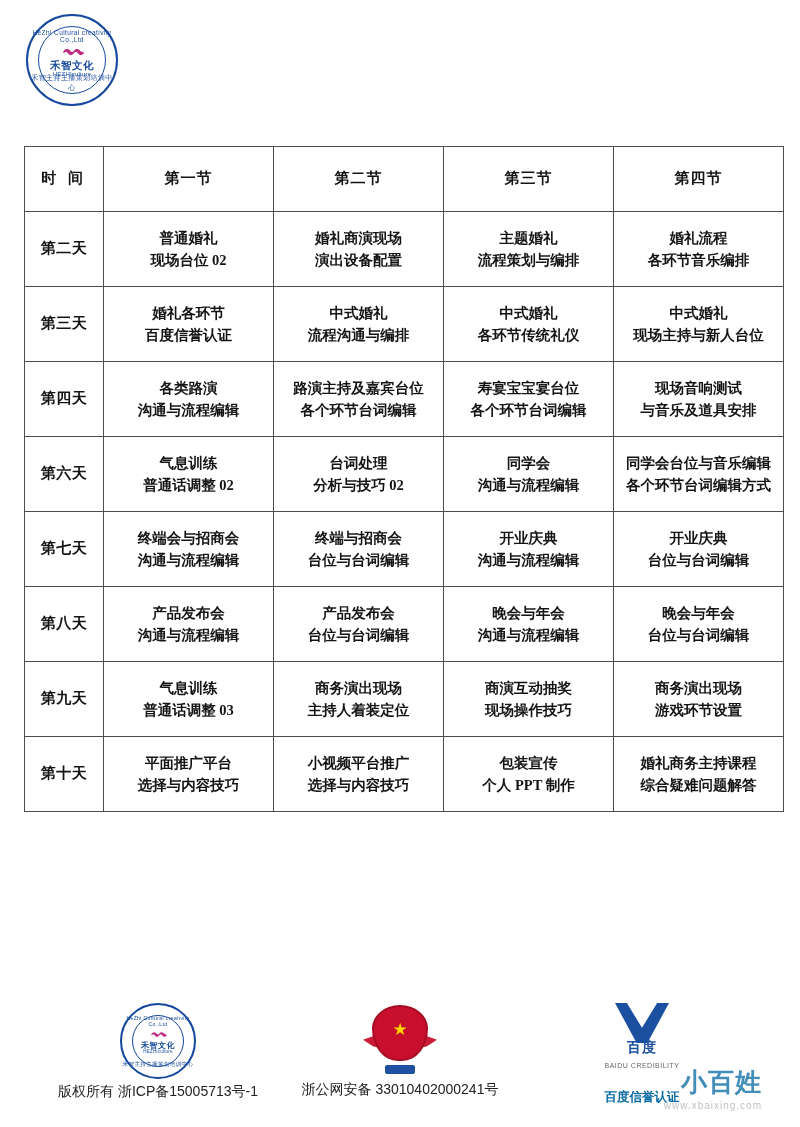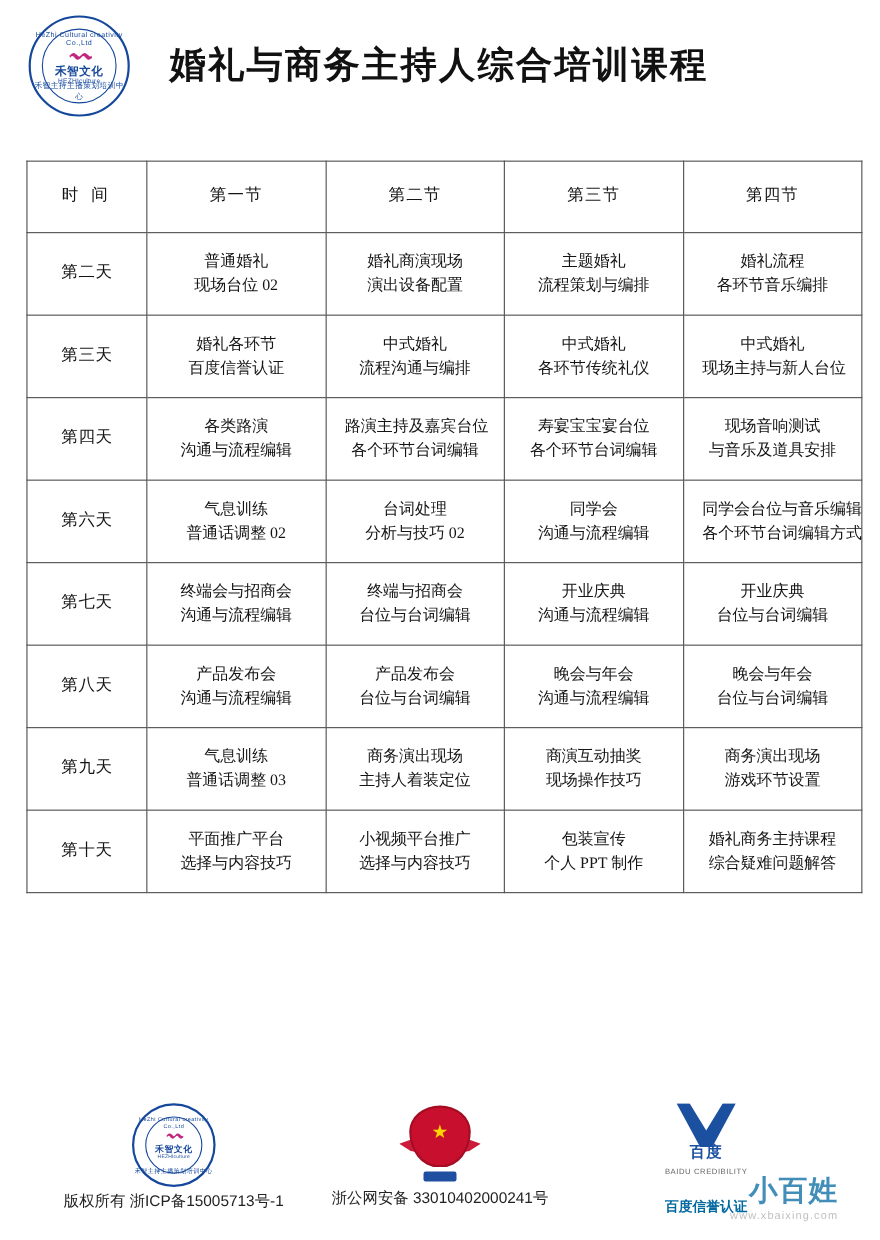--- a/index.html
+++ b/index.html
@@ -114,22 +114,22 @@
     width: 760px;
     border-collapse: collapse;
     table-layout: fixed;
   }
   table.schedule th, table.schedule td {
     border: 1px solid #4d4d4d;
     text-align: center;
     vertical-align: middle;
     font-size: 14.5px;
     line-height: 1.55;
-    padding: 9px 17px;
-    font-weight: normal;
+    padding: 9px 2px;
+    font-weight: bold;
     color: #141414;
   }
   table.schedule th {
     height: 46px;
     font-size: 15px;
     letter-spacing: 1px;
   }
   table.schedule td.daycol {
     font-size: 15px;
     letter-spacing: 0.5px;
@@ -312,21 +312,20 @@
         <div class="seal-ring-inner"></div>
         <div class="seal-arc-top">HeZhi Cultural creativity Co.,Ltd</div>
         <div class="seal-arc-bottom">禾智主持主播策划培训中心</div>
         <div class="seal-core">
           <div class="seal-wave">〰</div>
           <div class="seal-cn">禾智文化</div>
           <div class="seal-en">HEZHIculture</div>
         </div>
       </div>
     </div>
-    <div class="title">婚礼与商务主持人综合培训课程</div>
   </div>
 
   <div class="table-wrap">
     <table class="schedule">
       <thead>
         <tr>
           <th class="daycol">时 间</th>
           <th>第一节</th>
           <th>第二节</th>
           <th>第三节</th>

